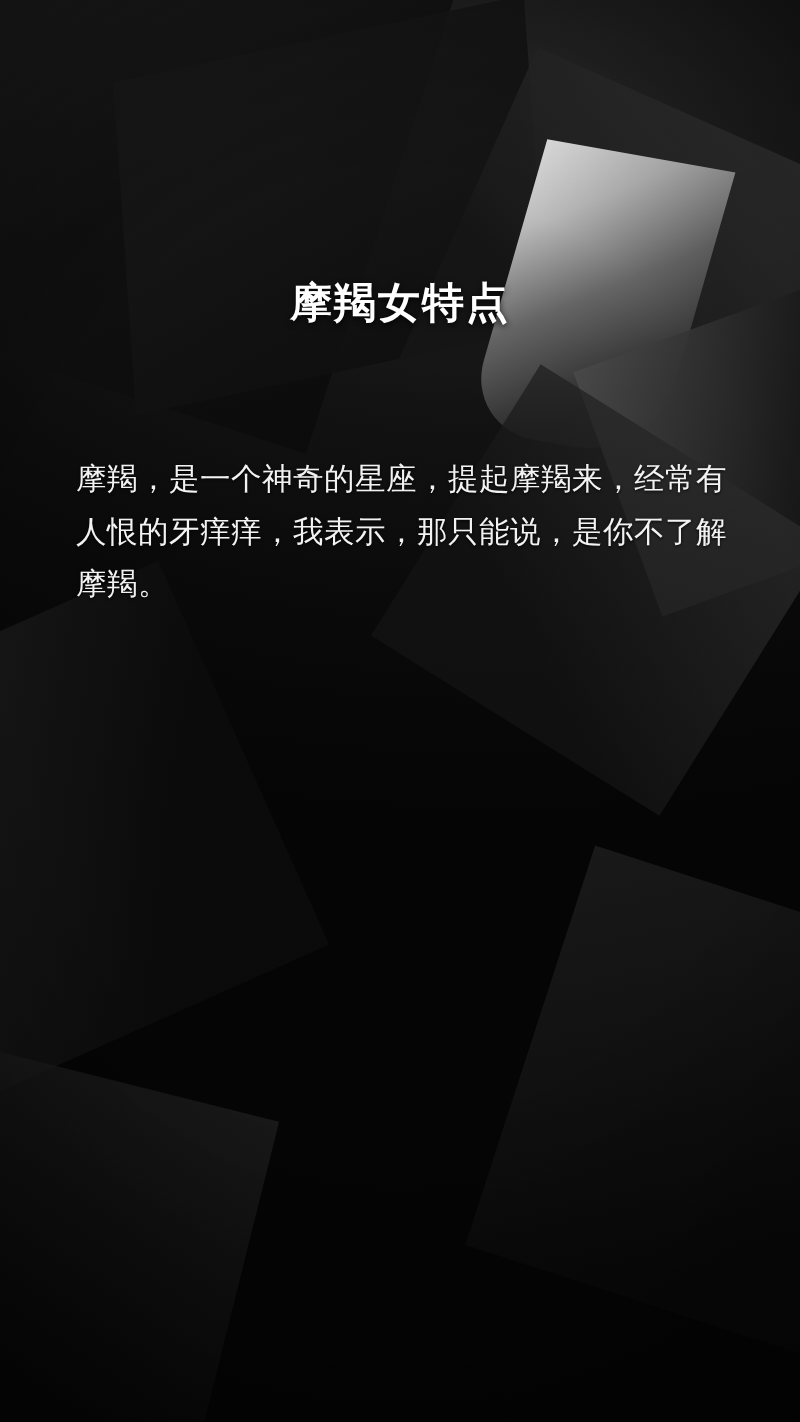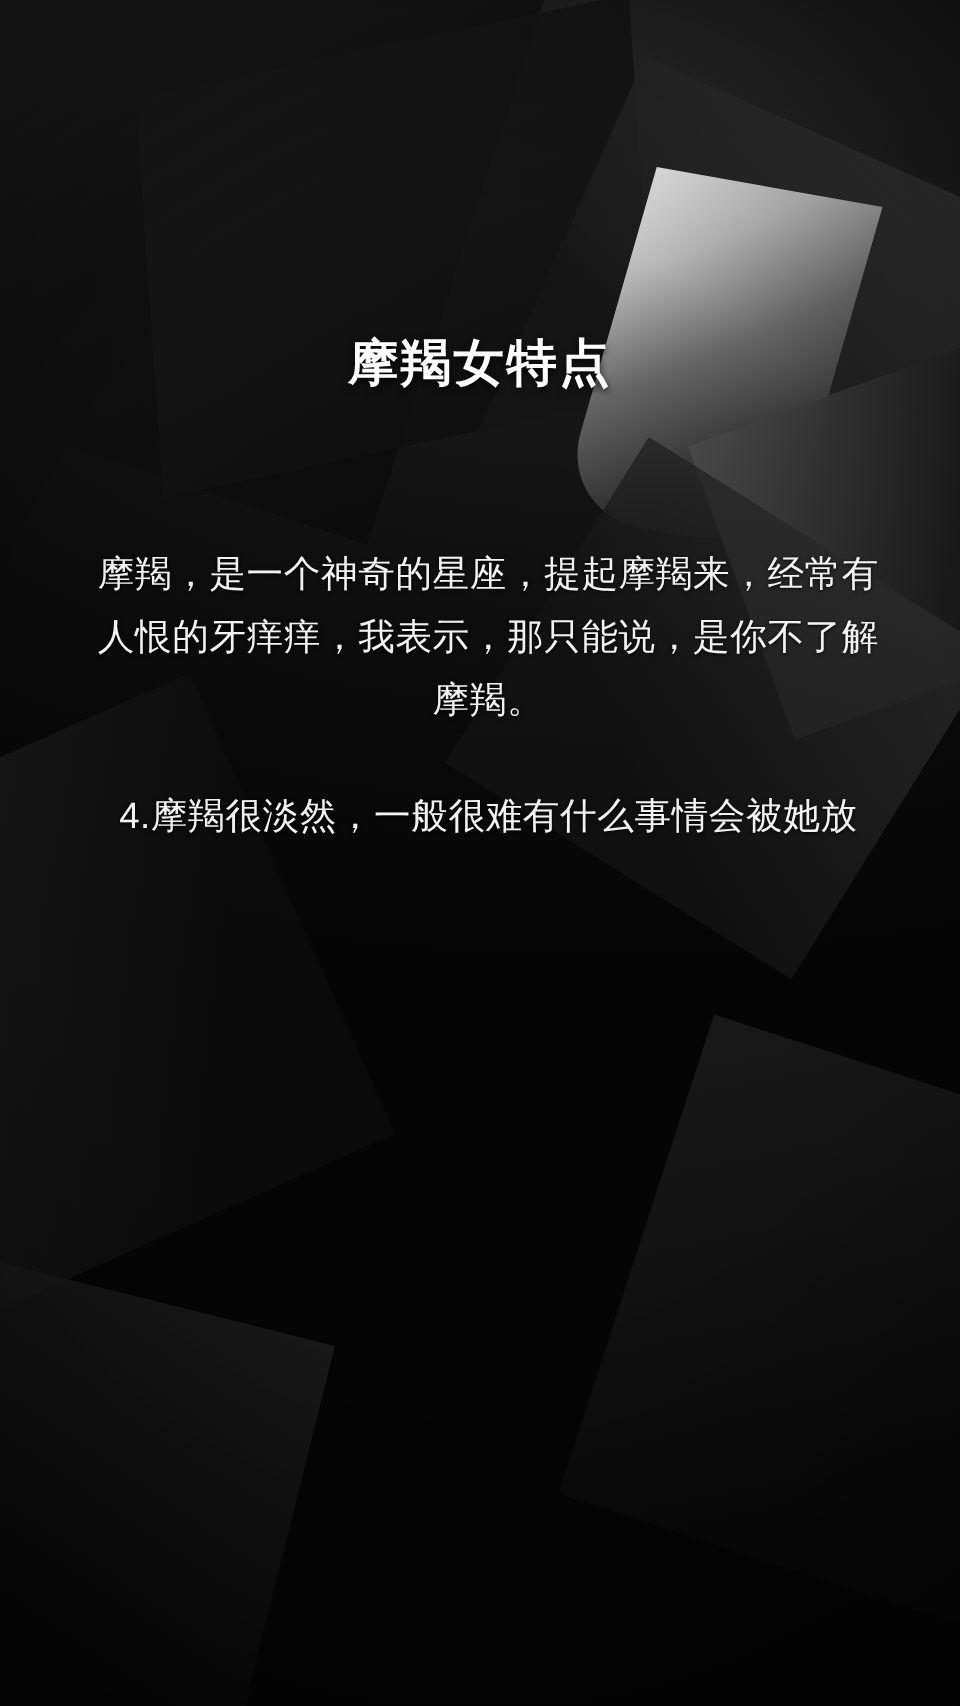--- a/index.html
+++ b/index.html
@@ -128,21 +128,20 @@
   }
 
   .para {
     margin: 0 0 44px 14px;
     color: #f2f2f2;
     font-size: 30.5px;
     line-height: 1.72;
     letter-spacing: 0.5px;
     text-shadow: 0 1px 3px rgba(0,0,0,0.9);
     word-break: break-all;
-    text-align: center;
   }
   .para:last-child {
     margin-bottom: 0;
   }
 </style>
 </head>
 <body>
 
 <div class="page">
 
@@ -158,17 +157,16 @@
     <div class="shape s9"></div>
     <div class="vignette"></div>
   </div>
 
   <div class="content">
 
     <h1 class="article-title">摩羯女特点</h1>
 
     <div class="body-text">
       <p class="para">摩羯，是一个神奇的星座，提起摩羯来，经常有人恨的牙痒痒，我表示，那只能说，是你不了解摩羯。</p>
-      <p class="para">4.摩羯很淡然，一般很难有什么事情会被她放</p>
     </div>
 
   </div>
 </div>
 
 </body></html>

